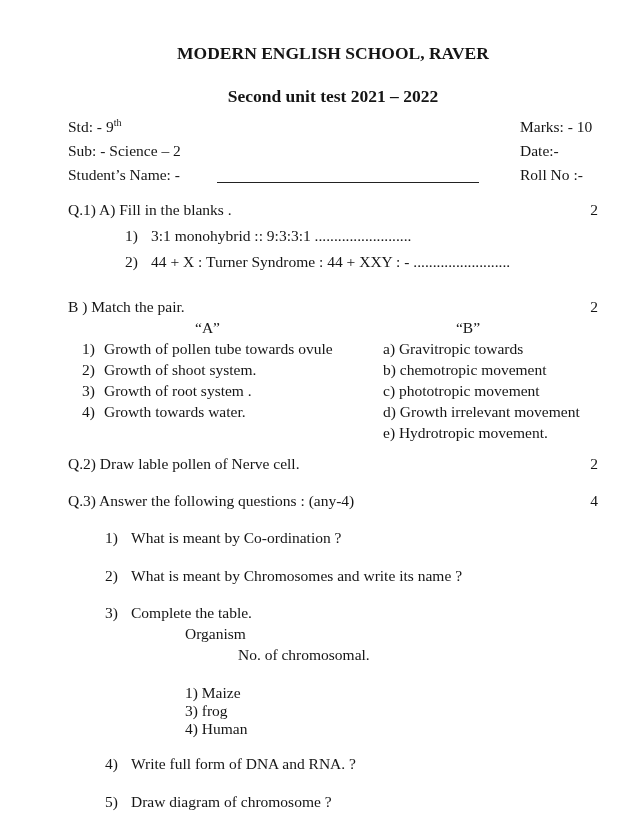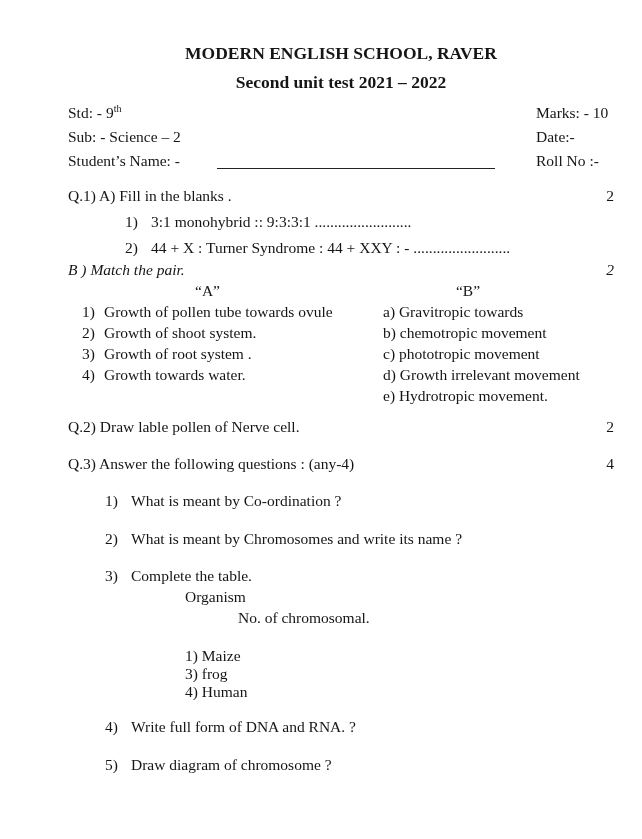--- a/index.html
+++ b/index.html
@@ -6,46 +6,46 @@
   .page {
     position: relative;
     width: 642px;
     height: 839px;
     background: #ffffff;
     color: #151515;
     font-family: "Liberation Serif", "DejaVu Serif", serif;
     font-size: 15.5px;
     line-height: 21px;
     box-sizing: border-box;
-    padding: 40px 28px 0 68px;
+    padding: 40px 44px 0 68px;
     overflow: hidden;
   }
   .title {
     text-align: center;
     font-weight: bold;
     font-size: 17.5px;
     line-height: 26px;
   }
-  .title2 { margin-top: 3px; }
+  .title2 { margin-top: 17px; }
   .info-block { margin-top: 6px; }
   .info-row { display: flex; line-height: 24px; gap: 31px; }
   .right-col { width: 78px; margin-left: auto; flex: none; }
   .fill-line {
     flex: 1;
     border-bottom: 1.2px solid #222;
     margin: 0 10px 4px 6px;
   }
   .q-row { display: flex; }
   .q-heading { flex: none; }
   .q-marks { margin-left: auto; flex: none; }
   .q1-head { margin-top: 12px; }
   .item-row { display: flex; margin-left: 57px; margin-top: 5px; }
   .item-num { flex: none; width: 26px; }
   .item-text { flex: 1; }
-  .match-head { margin-top: 1px; font-style: italic; }
+  .match-head { margin-top: 24px; }
   .match-cols-header { display: flex; }
   .col-a-header { margin-left: 127px; }
   .col-b-header { margin-left: 236px; }
   .match-grid { margin-left: 14px; }
   .match-row { display: flex; }
   .match-a { flex: none; width: 301px; display: flex; }
   .match-num { flex: none; width: 22px; }
   .match-b { flex: 1; }
   .q2-head { margin-top: 10px; }
   .q3-head { margin-top: 16px; gap: 24px; }

